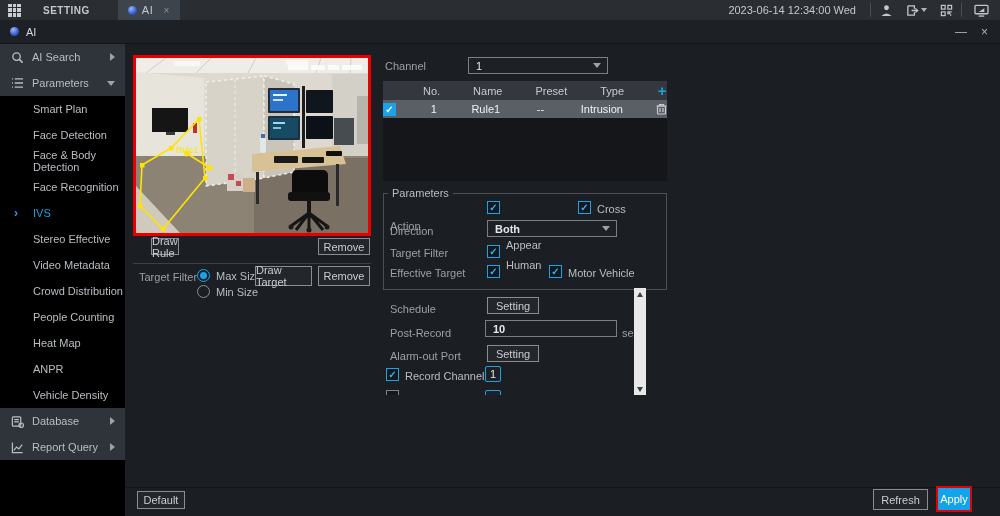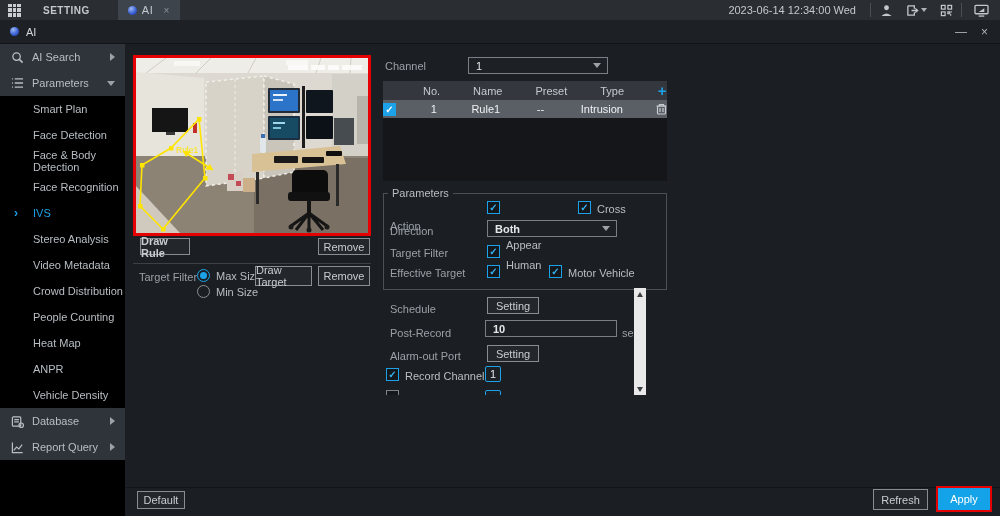--- a/index.html
+++ b/index.html
@@ -96,21 +96,21 @@
   #vscroll { left:634px; top:288px; width:12px; height:107px; background:#e9e9e9; }
   #vscroll .sarr { position:absolute; left:0; width:12px; height:12px; display:flex; align-items:center; justify-content:center; }
   #vscroll .tri-u { width:0;height:0;border-left:3px solid transparent;border-right:3px solid transparent;border-bottom:5px solid #3a3f44; }
   #vscroll .tri-d { width:0;height:0;border-left:3px solid transparent;border-right:3px solid transparent;border-top:5px solid #3a3f44; }
 
   .chbox { position:absolute; width:16px; height:16px; border:1px solid #1ba2e8; border-radius:2px; color:#e4e7ea;
            display:flex; align-items:center; justify-content:center; cursor:pointer; background:#1d2126; }
 
   
   #footer-line { left:125px; top:487px; width:875px; height:1px; background:#111418; }
-  #apply-wrap { left:936px; top:486px; width:56px; height:26px; border:2px solid #e60000; display:flex; cursor:pointer; }
+  #apply-wrap { left:936px; top:486px; width:36px; height:26px; border:2px solid #e60000; display:flex; cursor:pointer; }
   #apply-btn { flex:1; background:#14a2e8; color:#fff; display:flex; align-items:center; justify-content:center; }
 </style>
 </head>
 <body>
 
 <div id="stage">
 
   <div id="topbar" class="abs">
     <div class="grid-icon">
         <i></i>
@@ -205,21 +205,21 @@
         <span class="lbl">Face &amp; Body Detection</span>
       </div>
     <div class="side-item sub">
         <span class="lbl">Face Recognition</span>
       </div>
     <div class="side-item sub active">
       <span class="caret">›</span>
       <span class="lbl">IVS</span>
     </div>
     <div class="side-item sub">
-        <span class="lbl">Stereo Analysis</span>
+        <span class="lbl">Stereo Effective</span>
       </div>
     <div class="side-item sub">
         <span class="lbl">Video Metadata</span>
       </div>
     <div class="side-item sub">
         <span class="lbl">Crowd Distribution</span>
       </div>
     <div class="side-item sub">
         <span class="lbl">People Counting</span>
       </div>
@@ -322,21 +322,21 @@
             <rect x="33" y="88" width="4.5" height="4.5"></rect>
         </g>
         <line x1="47" y1="93" x2="77" y2="112" stroke="#ffe400" stroke-width="1.6"></line>
         <polygon points="47,93 55,93.5 50,99" fill="#ffe400"></polygon>
         <polygon points="77,112 69,111.5 74,106" fill="#ffe400"></polygon>
         <text x="40" y="95" fill="#ffe400" font-size="8.5" font-family="Liberation Sans, sans-serif" id="rule-overlay-text">Rule1</text>
       </g>
     </svg>
   </div>
 
-  <div class="btn small abs" style="left:140px; top:238px; width:50px;font-weight:bold;">Draw Rule</div>
+  <div class="btn small abs" style="left:151px; top:238px; width:28px;">Draw Rule</div>
   <div class="btn small abs" style="left:318px; top:238px; width:52px;">Remove</div>
   <div id="divider-left" class="abs"></div>
 
   <span class="abs lbl-dim" style="left:139px; top:271px;">Target Filter</span>
   <span class="radio sel abs" style="left:197px; top:269px;"></span>
   <span class="abs" style="left:216px; top:270px;">Max Size</span>
   <span class="radio abs" style="left:197px; top:285px;"></span>
   <span class="abs" style="left:216px; top:286px;">Min Size</span>
   <div class="btn abs" style="left:255px; top:266px; width:57px; height:20px;">Draw Target</div>
   <div class="btn abs" style="left:318px; top:266px; width:52px; height:20px;">Remove</div>

